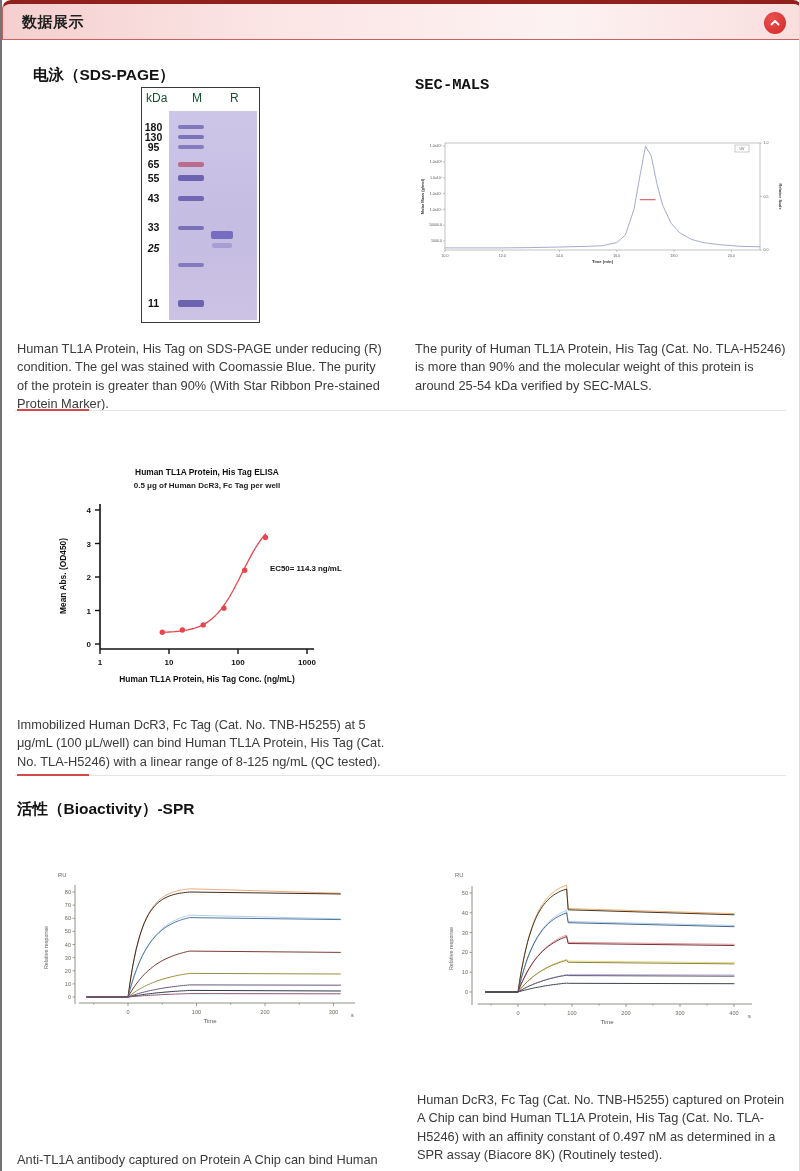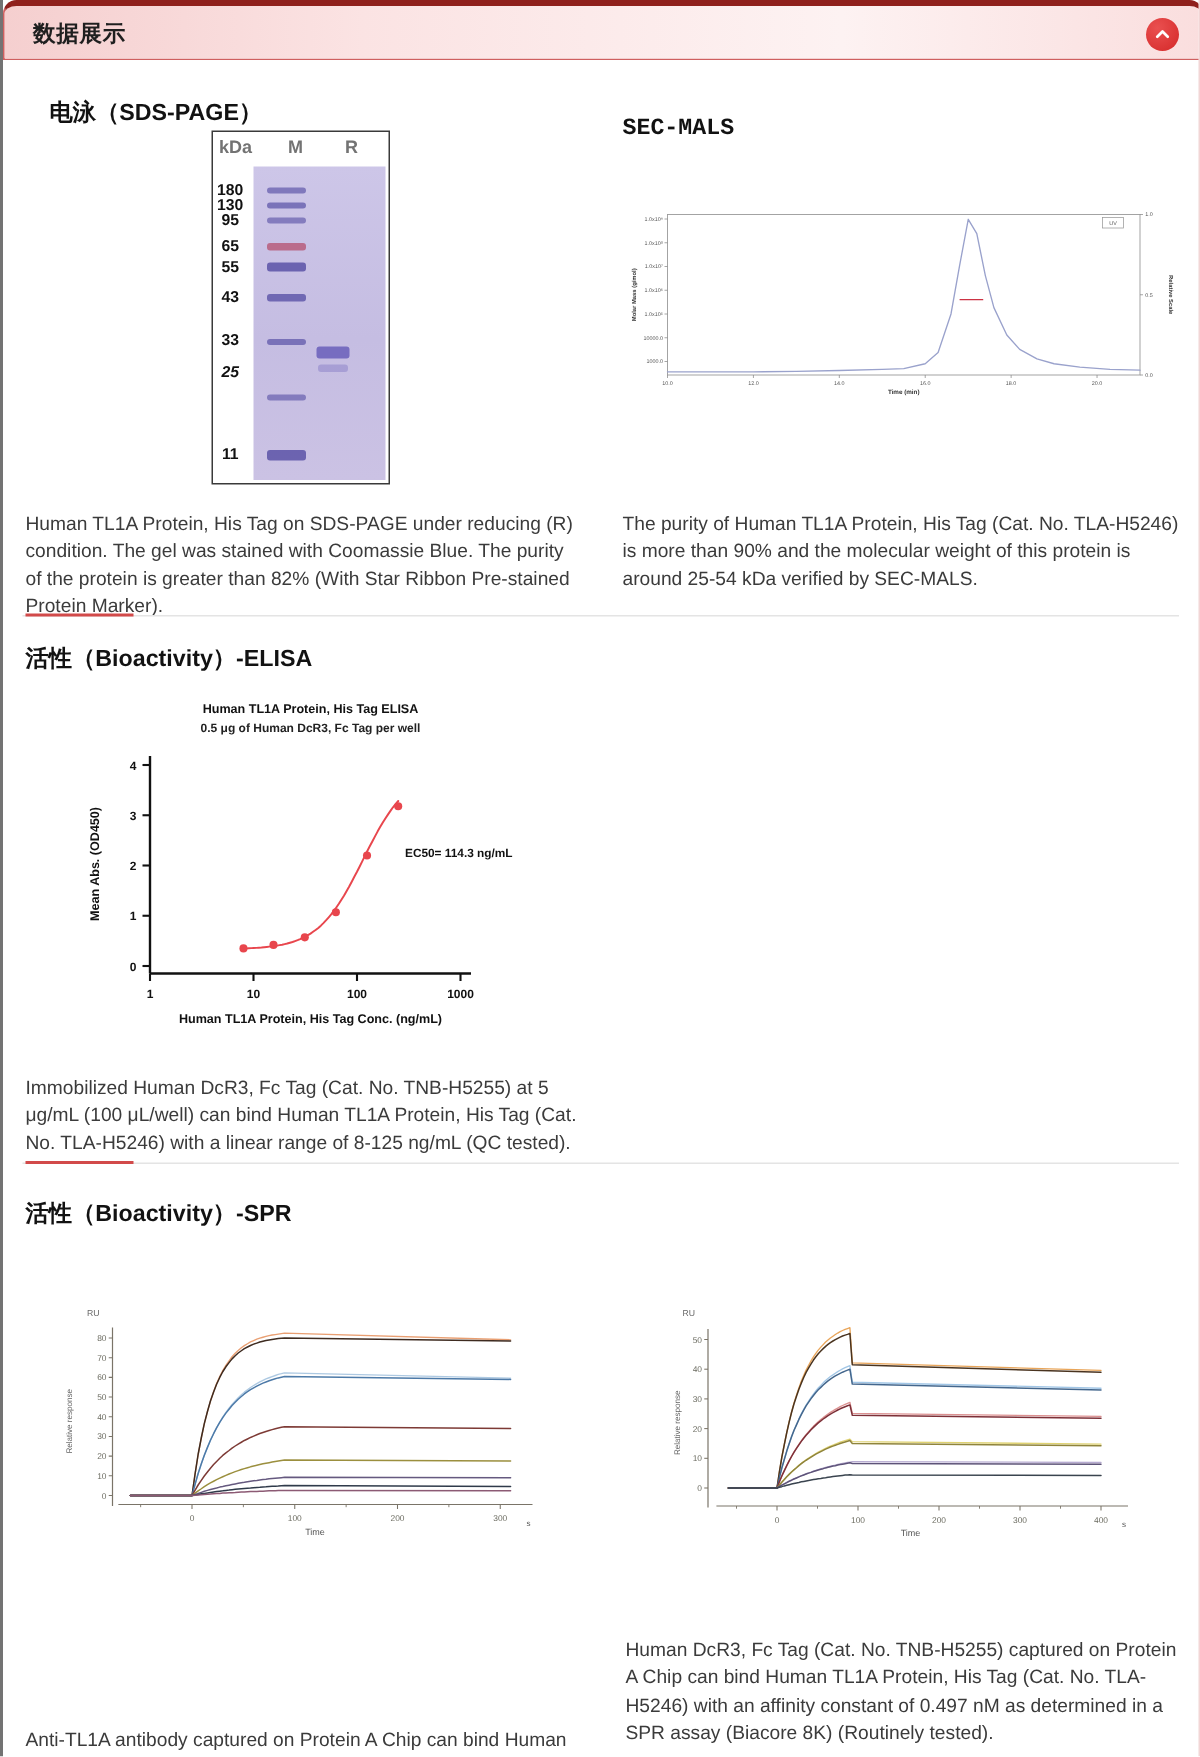--- a/index.html
+++ b/index.html
@@ -15,21 +15,21 @@
            background:radial-gradient(circle at 35% 30%,#ea5050,#d42828);border:none;
            display:flex;align-items:center;justify-content:center;cursor:pointer;padding:0;}
   .sec-h{position:absolute;font-size:15.5px;font-weight:bold;color:#121212;margin:0;}
   .cap{position:absolute;font-size:12.8px;line-height:1.45;color:#3b3b3b;}
   .divider{position:absolute;left:13px;right:13px;height:1px;background:#e4e4e4;}
   .divider .accent{position:absolute;left:2px;top:-1px;width:72px;height:2px;background:#d24a4a;}
   .gel-fig{position:absolute;left:139px;top:87px;width:119px;height:236px;background:#fff;
            border:1px solid #3a3a3a;box-sizing:border-box;}
   .gel-area{position:absolute;left:27px;top:23px;width:88px;height:209px;
             background:linear-gradient(180deg,#cdc6e8 0%,#c5bde2 55%,#cbc2e4 100%);}
-  .gel-head{position:absolute;font-size:12px;font-weight:700;color:#737373;}
+  .gel-head{position:absolute;font-size:12px;font-weight:400;color:#14532d;}
   .gel-kda{position:absolute;left:0;width:23px;text-align:center;font-size:10.5px;font-weight:600;
            color:#111;line-height:13px;}
   .band{position:absolute;border-radius:2px;filter:blur(.5px);}
   .chart{position:absolute;}
 </style>
 </head>
 <body>
 
 <div class="page">
 
@@ -70,21 +70,21 @@
         <div class="band" style="left: 9px; width: 26px; top: 64.3px; height: 6px; background: rgb(103, 95, 174); opacity: 0.95;"></div>
         <div class="band" style="left: 9px; width: 26px; top: 84.9px; height: 5px; background: rgb(103, 95, 174); opacity: 0.9;"></div>
         <div class="band" style="left: 9px; width: 26px; top: 114.6px; height: 4px; background: rgb(103, 95, 174); opacity: 0.8;"></div>
         <div class="band" style="left: 9px; width: 26px; top: 151.8px; height: 4px; background: rgb(103, 95, 174); opacity: 0.7;"></div>
         <div class="band" style="left: 9px; width: 26px; top: 189.4px; height: 7px; background: rgb(103, 95, 174); opacity: 0.95;"></div>
         <div class="band" style="left: 42px; width: 22px; top: 120.4px; height: 8px; background: rgb(111, 101, 189); opacity: 0.9;"></div>
         <div class="band" style="left: 43px; width: 20px; top: 132.3px; height: 5px; background: rgb(111, 101, 189); opacity: 0.35;"></div>
       </div>
   </div>
 
-  <p class="cap" style="left:15px;top:327px;width:372px;">Human TL1A Protein, His Tag on SDS-PAGE under reducing (R) condition. The gel was stained with Coomassie Blue. The purity of the protein is greater than 82% (With Star Ribbon Pre-stained Protein Marker).</p>
+  <p class="cap" style="left:15px;top:327px;width:372px;">Human TL1A Protein, His Tag on SDS-PAGE under reducing (R) condition. The gel was stained with Coomassie Blue. The purity of the protein is greater than 90% (With Star Ribbon Pre-stained Protein Marker).</p>
 
   <svg class="chart" id="chart-secmals" style="left:415px;top:135px;" width="385" height="132" viewBox="0 0 385 132">
       <rect x="28" y="8" width="315" height="107" fill="none" stroke="#9a9a9a" stroke-width="0.6"></rect>
       <line x1="26" y1="11" x2="28" y2="11" stroke="#888" stroke-width="0.5"></line>
       <text x="25" y="12.3" font-size="3.6" fill="#555" text-anchor="end" font-weight="normal">1.0x10⁹</text>
       <line x1="26" y1="26.833333333333336" x2="28" y2="26.833333333333336" stroke="#888" stroke-width="0.5"></line>
       <text x="25" y="28.133333333333336" font-size="3.6" fill="#555" text-anchor="end" font-weight="normal">1.0x10⁸</text>
       <line x1="26" y1="42.66666666666667" x2="28" y2="42.66666666666667" stroke="#888" stroke-width="0.5"></line>
       <text x="25" y="43.96666666666667" font-size="3.6" fill="#555" text-anchor="end" font-weight="normal">1.0x10⁷</text>
       <line x1="26" y1="58.5" x2="28" y2="58.5" stroke="#888" stroke-width="0.5"></line>
@@ -120,21 +120,20 @@
       <text x="325" y="15" font-size="3.6" fill="#555" text-anchor="middle" font-weight="normal">UV</text>
       <path d="M28.0 112.9 L56.6 112.9 L85.3 112.9 L113.9 112.6 L142.5 112.0 L171.2 111.3 L185.5 110.7 L199.8 107.5 L208.4 100.0 L217.0 74.3 L222.7 42.2 L228.5 11.2 L234.2 20.8 L239.9 48.7 L245.6 70.1 L254.2 88.3 L262.8 97.9 L274.3 104.3 L285.7 107.5 L302.9 109.7 L323.0 111.3 L343.0 111.8" fill="none" stroke="#9aa2cc" stroke-width="0.9" stroke-linejoin="round" stroke-linecap="round"></path>
       <line x1="222.72727272727272" y1="64.71000000000001" x2="238.47727272727278" y2="64.71000000000001" stroke="#cc3344" stroke-width="0.9"></line>
     </svg>
   <p class="cap" style="left:413px;top:327px;width:376px;">The purity of Human TL1A Protein, His Tag (Cat. No. TLA-H5246) is more than 90% and the molecular weight of this protein is around 25-54 kDa verified by SEC-MALS.</p>
 
   <div class="divider" style="top:410px;">
       <span class="accent"></span>
     </div>
 
-  <h2 class="sec-h" style="left:15px;top:429px;">活性（Bioactivity）-ELISA</h2>
   <svg class="chart" id="chart-elisa" style="left:40px;top:462px;" width="330" height="228" viewBox="0 0 330 228">
       <text x="165" y="13" font-size="8.4" fill="#111" text-anchor="middle" font-weight="bold">Human TL1A Protein, His Tag ELISA</text>
       <text x="165" y="26" font-size="8" fill="#222" text-anchor="middle" font-weight="600">0.5 μg of Human DcR3, Fc Tag per well</text>
       <line x1="58" y1="42" x2="58" y2="187" stroke="#111" stroke-width="1.6"></line>
       <line x1="58" y1="187" x2="272" y2="187" stroke="#111" stroke-width="1.6"></line>
       <line x1="53" y1="182" x2="58" y2="182" stroke="#111" stroke-width="1.4"></line>
       <text x="49" y="185" font-size="8" fill="#111" text-anchor="end" font-weight="bold">0</text>
       <line x1="53" y1="148.5" x2="58" y2="148.5" stroke="#111" stroke-width="1.4"></line>
       <text x="49" y="151.5" font-size="8" fill="#111" text-anchor="end" font-weight="bold">1</text>
       <line x1="53" y1="115" x2="58" y2="115" stroke="#111" stroke-width="1.4"></line>

